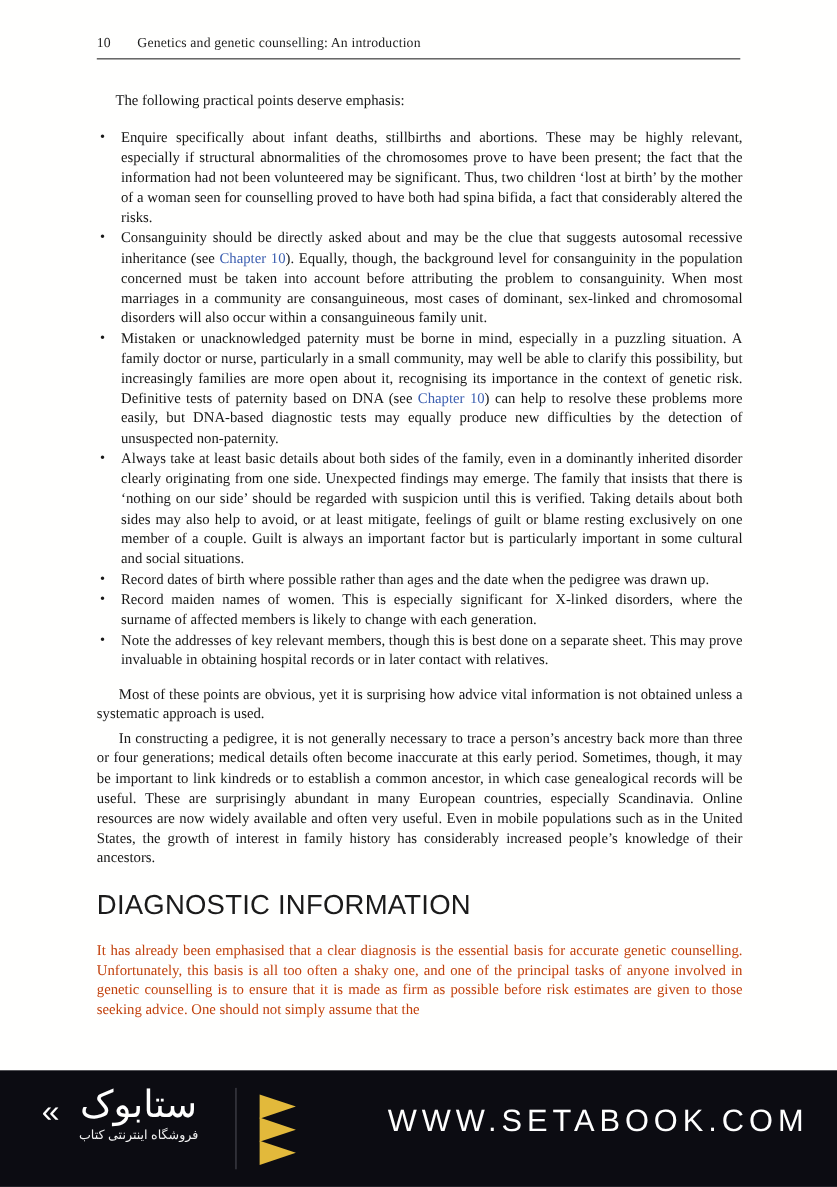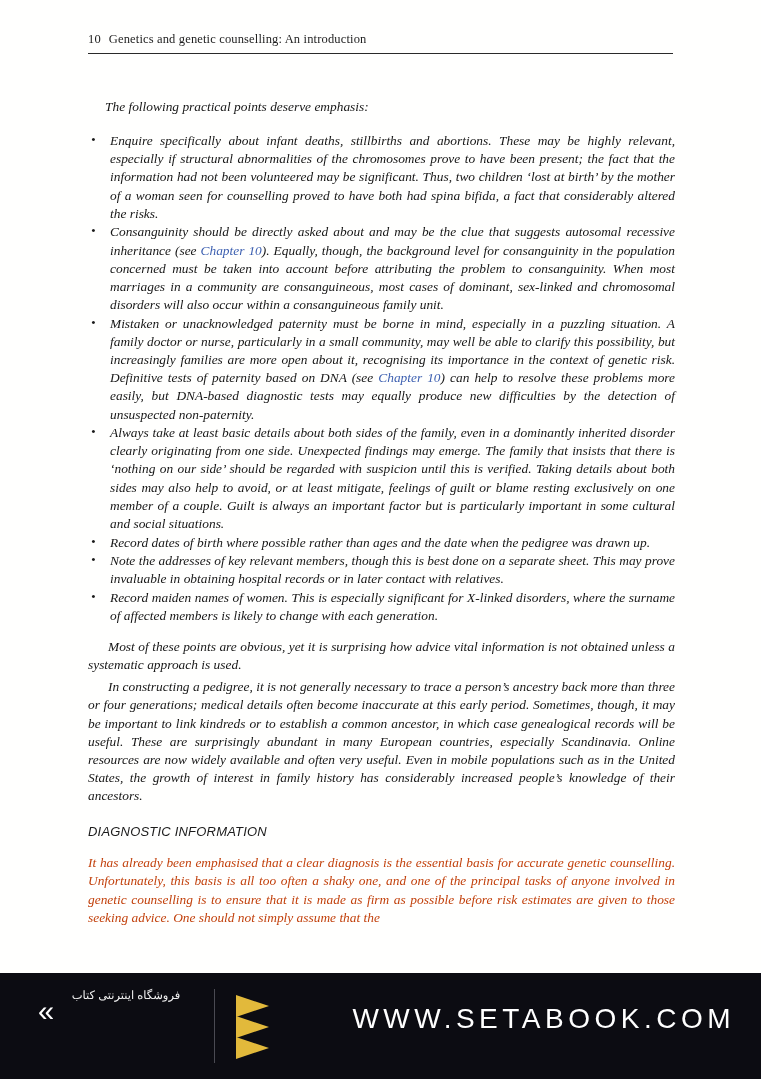--- a/index.html
+++ b/index.html
@@ -28,38 +28,37 @@
     left: 88px;
     top: 32px;
     width: 585px;
   }
   .header-line {
     font-size: 12.5px;
     letter-spacing: 0.15px;
     color: #1d1d1d;
     padding-bottom: 6px;
   }
-  .header-num { margin-right: 8px; }
+  .header-num { margin-right: 24px; }
   .header-rule {
     border-bottom: 1px solid #2a2a2a;
     width: 585px;
   }
 
   
   .content {
     position: absolute;
     left: 88px;
-    top: 98px;
+    top: 82px;
     width: 587px;
     font-size: 13.4px;
     line-height: 1.355;
     text-align: justify;
     text-justify: inter-word;
     color: #161616;
-    font-style: italic;
   }
 
   .para {
     margin: 0 0 4px 0;
   }
   .para.indent { text-indent: 20px; }
   .para.first { margin-bottom: 11px; text-indent: 17px; }
 
   ul.bullets {
     list-style: none;
@@ -81,21 +80,21 @@
     color: #1a1a1a;
   }
   .link { color: #3c5fb0; }
 
   .gap-after-list { height: 12px; }
 
   
   .section-heading {
     font-family: "Liberation Sans", sans-serif;
     font-weight: 400;
-    font-size: 13px;
+    font-size: 25px;
     letter-spacing: 0.2px;
     color: #1b1b1b;
     margin: 18px 0 10px 0;
   }
 
   .tail-para {
     font-size: 13.4px;
     line-height: 1.355;
     text-align: justify;
     color: #c2410c;
@@ -213,38 +212,39 @@
   <div class="content">
 
     <p class="para first">The following practical points deserve emphasis:</p>
 
     <ul class="bullets">
       <li id="b0">Enquire specifically about infant deaths, stillbirths and abortions. These may be highly relevant, especially if structural abnormalities of the chromosomes prove to have been present; the fact that the information had not been volunteered may be significant. Thus, two children ‘lost at birth’ by the mother of a woman seen for counselling proved to have both had spina bifida, a fact that considerably altered the risks.</li>
       <li id="b1">Consanguinity should be directly asked about and may be the clue that suggests autosomal recessive inheritance (see <span class="link">Chapter 10</span>). Equally, though, the background level for consanguinity in the population concerned must be taken into account before attributing the problem to consanguinity. When most marriages in a community are consanguineous, most cases of dominant, sex-linked and chromosomal disorders will also occur within a consanguineous family unit.</li>
       <li id="b2">Mistaken or unacknowledged paternity must be borne in mind, especially in a puzzling situation. A family doctor or nurse, particularly in a small community, may well be able to clarify this possibility, but increasingly families are more open about it, recognising its importance in the context of genetic risk. Definitive tests of paternity based on DNA (see <span class="link">Chapter 10</span>) can help to resolve these problems more easily, but DNA-based diagnostic tests may equally produce new difficulties by the detection of unsuspected non-paternity.</li>
       <li id="b3">Always take at least basic details about both sides of the family, even in a dominantly inherited disorder clearly originating from one side. Unexpected findings may emerge. The family that insists that there is ‘nothing on our side’ should be regarded with suspicion until this is verified. Taking details about both sides may also help to avoid, or at least mitigate, feelings of guilt or blame resting exclusively on one member of a couple. Guilt is always an important factor but is particularly important in some cultural and social situations.</li>
       <li id="b4">Record dates of birth where possible rather than ages and the date when the pedigree was drawn up.</li>
+      <li id="b5">Record maiden names of women. This is especially significant for X-linked disorders, where the surname of affected members is likely to change with each generation.</li>
       <li id="b6">Note the addresses of key relevant members, though this is best done on a separate sheet. This may prove invaluable in obtaining hospital records or in later contact with relatives.</li>
-      <li id="b5">Record maiden names of women. This is especially significant for X-linked disorders, where the surname of affected members is likely to change with each generation.</li>
     </ul>
 
     <div class="gap-after-list"></div>
 
     <p class="para indent">Most of these points are obvious, yet it is surprising how advice vital information is not obtained unless a systematic approach is used.</p>
     <p class="para indent">In constructing a pedigree, it is not generally necessary to trace a person’s ancestry back more than three or four generations; medical details often become inaccurate at this early period. Sometimes, though, it may be important to link kindreds or to establish a common ancestor, in which case genealogical records will be useful. These are surprisingly abundant in many European countries, especially Scandinavia. Online resources are now widely available and often very useful. Even in mobile populations such as in the United States, the growth of interest in family history has considerably increased people’s knowledge of their ancestors.</p>
 
     <h2 class="section-heading">DIAGNOSTIC INFORMATION</h2>
 
     <p class="tail-para">It has already been emphasised that a clear diagnosis is the essential basis for accurate genetic counselling. Unfortunately, this basis is all too often a shaky one, and one of the principal tasks of anyone involved in genetic counselling is to ensure that it is made as firm as possible before risk estimates are given to those seeking advice. One should not simply assume that the</p>
   </div>
 
   <div class="banner">
     <div class="banner-inner">
       <div class="logo-chevrons">«</div>
       <div class="logo-block">
+        <div class="logo-word">ستابوک</div>
         <div class="logo-sub">فروشگاه اینترنتی کتاب</div>
       </div>
       <div class="divider"></div>
       <div class="chev-mark">
         <span class="c1"></span>
         <span class="c2"></span>
         <span class="c3"></span>
       </div>
       <div class="banner-right">
         <div class="banner-url">WWW.SETABOOK.COM</div>

